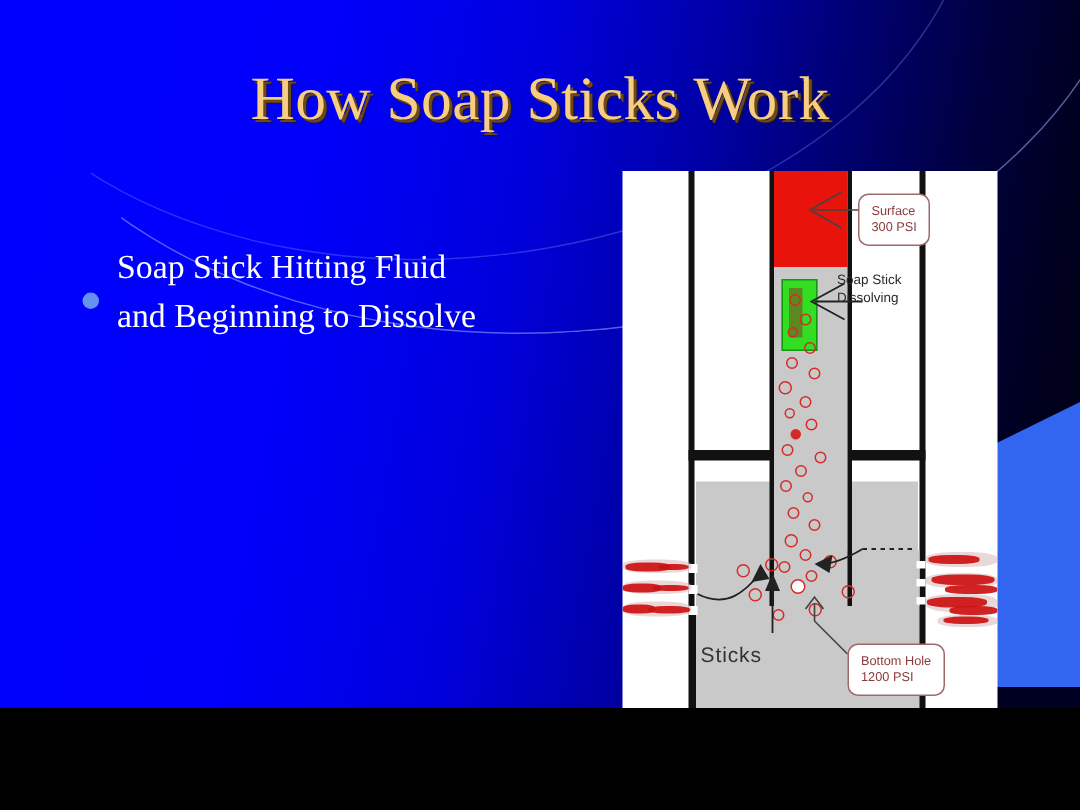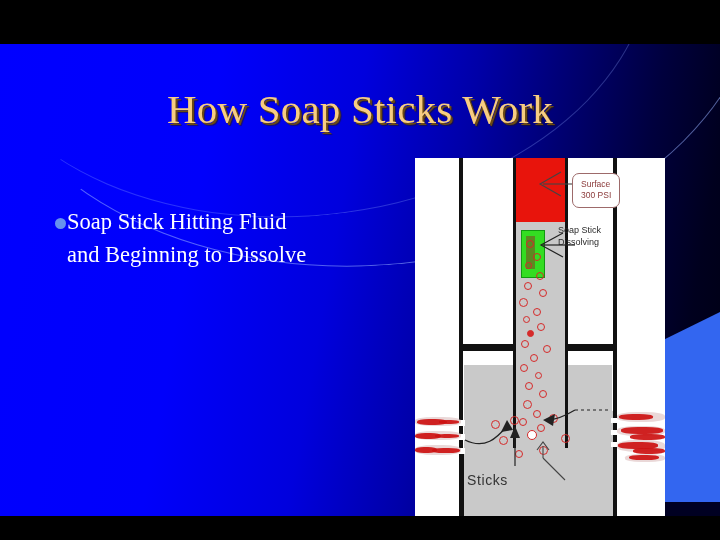--- a/index.html
+++ b/index.html
@@ -7,21 +7,20 @@
     padding: 0;
     background: #000;
   }
   #slide {
     position: relative;
     width: 720px;
     height: 472px;
     overflow: hidden;
     font-family: "Liberation Serif", serif;
     background: #0c4a6e;
-    margin-top: 44px;
   }
 
   
   .bg-gradient {
     position: absolute;
     inset: 0;
     background: linear-gradient(100deg,
         #0000ff 0%,
         #0000fb 28%,
         #0000dd 46%,
@@ -96,22 +95,22 @@
 
   
   .body-list {
     position: absolute;
     left: 55px;
     top: 162px;
     width: 330px;
   }
   .bullet-row {
     display: flex;
-    align-items: flex-start;
-    gap: 1px;
+    align-items: center;
+    gap: 12px;
   }
   .bullet-dot {
     flex: 0 0 auto;
     width: 11px;
     height: 11px;
     border-radius: 50%;
     background: #6691ee;
     margin-top: 12px;
   }
   .bullet-text {
@@ -400,17 +399,19 @@
       </svg>
 
       <div class="callout callout-surface">Surface
 300 PSI</div>
 
       <div class="plain-label label-soapstick">Soap Stick
 Dissolving</div>
 
       <div class="plain-label label-rathole">Sticks</div>
 
+      <div class="callout callout-bottom">Bottom Hole
+1200 PSI</div>
 
     </div>
   </div>
 
 </div>
 
 </body></html>

